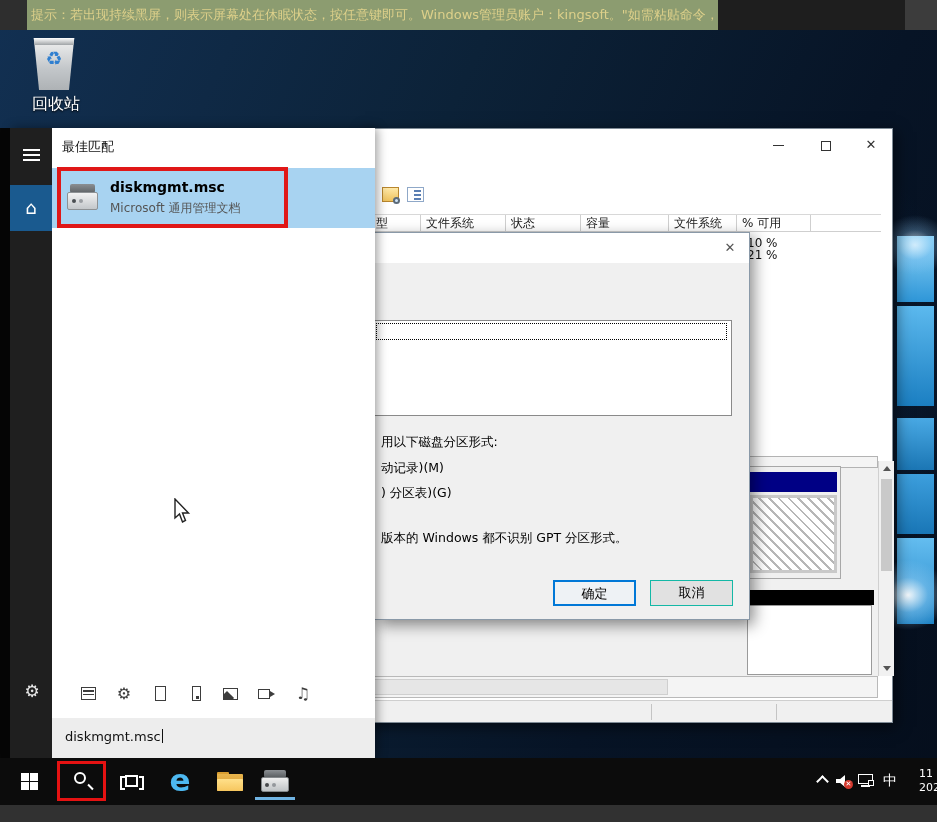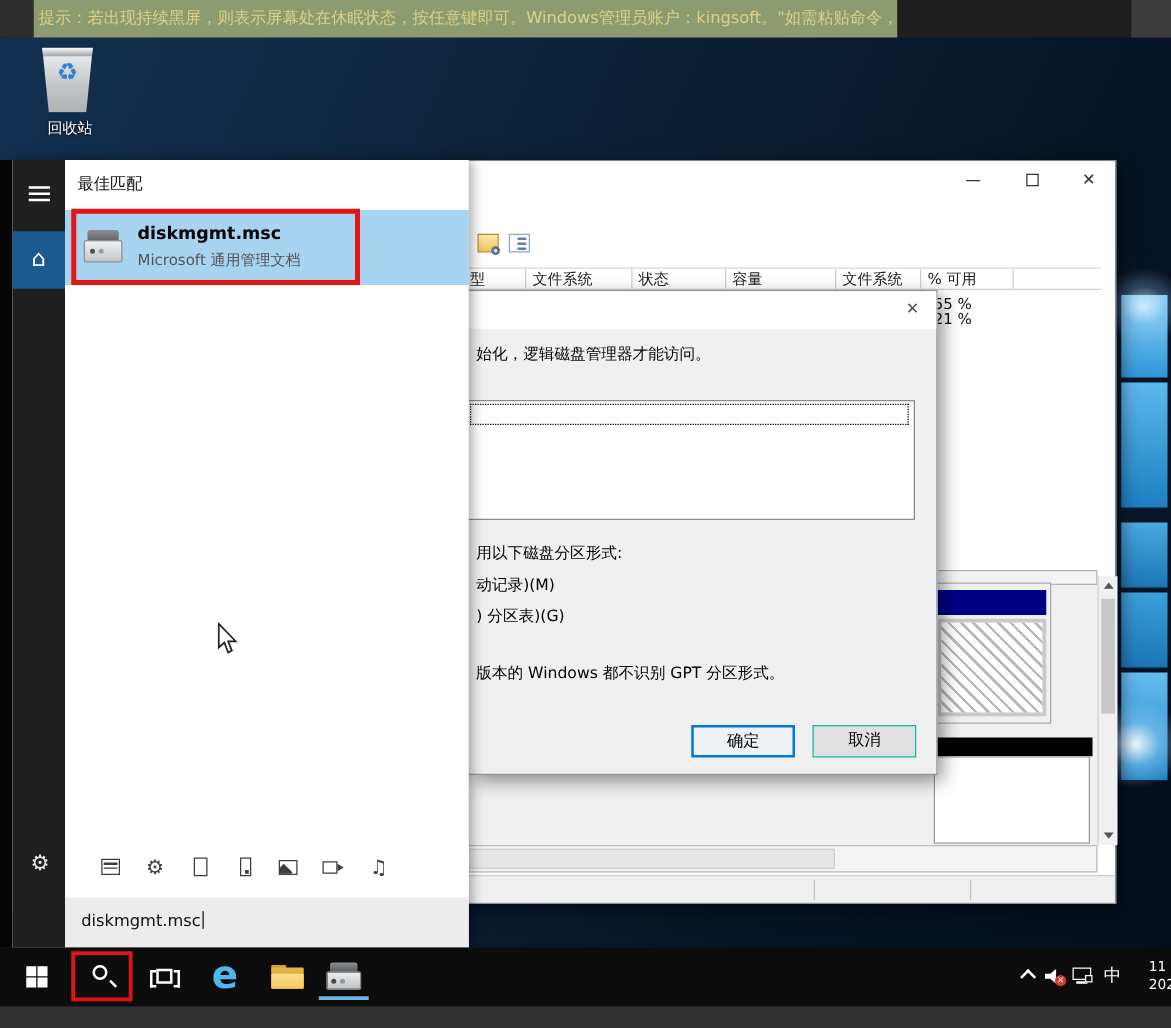--- a/index.html
+++ b/index.html
@@ -30,21 +30,21 @@
   .banner .b-right{position:absolute;left:718px;top:0;width:187px;height:30px;background:#1e1e1e}
   .banner .b-corner{position:absolute;left:905px;top:0;width:32px;height:30px;background:#3c3c3c}
 
   
   .recycle{position:absolute;left:26px;top:38px;width:60px;height:80px;z-index:5}
   .bin-body{position:relative;margin-left:6px;width:44px;height:52px;
     background:linear-gradient(180deg,#f2f2f2,#c2c6c9 60%,#aeb2b5);
     clip-path:polygon(4% 0,96% 0,84% 100%,16% 100%);}
   .bin-rim{position:absolute;left:0;top:0;width:100%;height:7px;background:linear-gradient(180deg,#ffffff,#9fa3a6)}
   .bin-glyph{position:absolute;left:0;top:9px;width:100%;text-align:center;color:#2f7fd0;font-size:19px;line-height:22px}
-  .bin-label{margin-top:4px;text-align:center;color:#fff;font-size:12px;text-shadow:0 1px 2px #000}
+  .bin-label{margin-top:4px;text-align:center;color:#fff;font-size:16px;text-shadow:0 1px 2px #000}
 
   
   .mmc{position:absolute;left:362px;top:128px;width:531px;height:595px;background:#fff;
     border:1px solid #7f8b96;box-shadow:3px 4px 14px rgba(0,0,0,.55);z-index:10}
   .mmc-title{position:absolute;left:0;top:0;width:100%;height:32px;background:#fff}
   .mmc-ctrl{position:absolute;top:6px;width:22px;height:20px;text-align:center;color:#333;font-size:13px;line-height:20px;cursor:pointer}
   .mmc-min{left:404px}
   .mmc-min .bar{display:inline-block;width:11px;height:1px;background:#333;vertical-align:middle}
   .mmc-max{left:452px}
   .mmc-max .sq{display:inline-block;width:10px;height:10px;border:1px solid #333;vertical-align:middle}
@@ -226,21 +226,21 @@
       <div class="hcell hc0">型</div>
       <div class="hcell hc1">文件系统</div>
       <div class="hcell hc2">状态</div>
       <div class="hcell hc3">容量</div>
       <div class="hcell hc4">文件系统</div>
       <div class="hcell hc5">% 可用</div>
       <div class="hcell hc6"></div>
     </div>
 
     <div class="mmc-listbody">
-      <div class="rowval rv0">55 %</div>
+      <div class="rowval rv0">10 %</div>
       <div class="rowval rv1">21 %</div>
     </div>
 
     <div class="mmc-topscroll"></div>
     <div class="mmc-bottom"></div>
     <div class="graph-box"></div>
     <div class="graph-blue"></div>
     <div class="graph-hatch"></div>
     <div class="graph-black"></div>
     <div class="graph-white"></div>
@@ -255,21 +255,20 @@
     </div>
     <div class="mmc-status">
       <div class="st-div sd1"></div>
       <div class="st-div sd2"></div>
     </div>
   </div>
 
   <div class="dlg">
     <div class="dlg-title"></div>
     <div class="dlg-close"><span>✕</span></div>
-    <div class="dlg-msg">始化，逻辑磁盘管理器才能访问。</div>
     <div class="dlg-list">
       <div class="dlg-sel"></div>
     </div>
     <div class="dlg-prompt">用以下磁盘分区形式:</div>
     <div class="dlg-opt1">动记录)(M)</div>
     <div class="dlg-opt2">) 分区表)(G)</div>
     <div class="dlg-note">版本的 Windows 都不识别 GPT 分区形式。</div>
     <div class="dlg-btn btn-ok">确定</div>
     <div class="dlg-btn btn-cancel">取消</div>
   </div>

